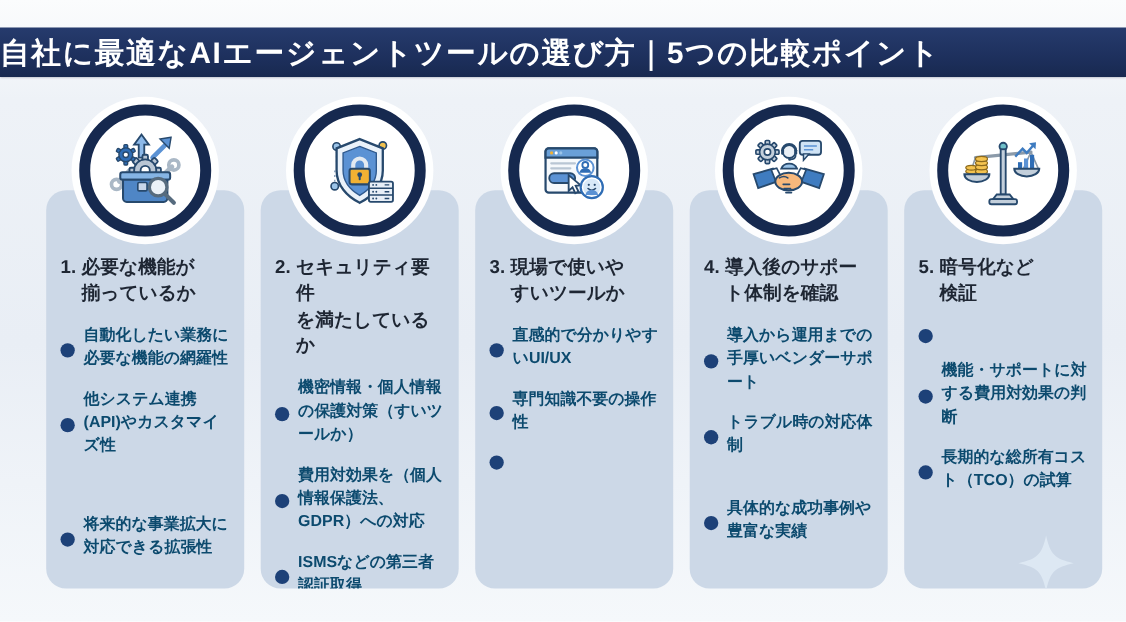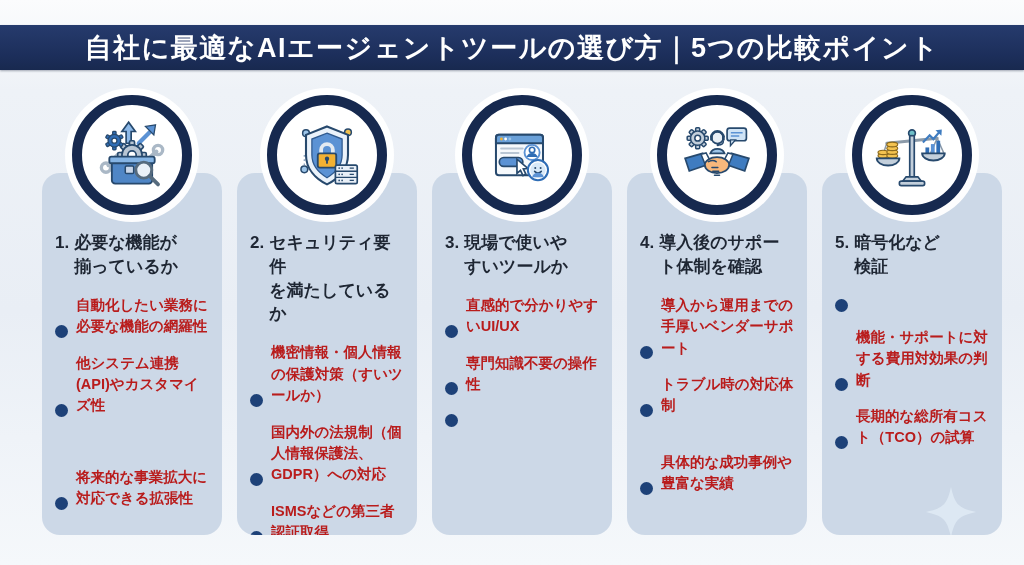--- a/index.html
+++ b/index.html
@@ -4,21 +4,21 @@
 <style>
   * { margin:0; padding:0; box-sizing:border-box; }
   html,body { width:1024px; height:565px; overflow:hidden; }
   body {
     font-family:"Liberation Sans","DejaVu Sans",sans-serif;
     background:linear-gradient(180deg,#fbfcfd 0%,#eef2f7 16%,#e9eef5 55%,#f5f8fb 100%);
   }
   .title-bar {
     margin-top:25px; height:45px; width:100%;
     background:linear-gradient(180deg,#263b6d 0%,#1c2e5a 70%,#18294f 100%);
-    display:flex; align-items:center; justify-content:center;
+    display:flex; align-items:center; justify-content:flex-start;
     box-shadow:0 1px 2px rgba(10,20,50,.35);
   }
   .title-bar h1 {
     color:#ffffff; font-size:27px; font-weight:bold; letter-spacing:1.5px;
     white-space:nowrap;
   }
   .columns {
     display:flex; justify-content:space-between;
     padding:25px 22px 0 42px;
   }
@@ -39,22 +39,22 @@
   }
   .card-title {
     display:flex; gap:5px;
     font-size:17px; font-weight:bold; color:#1e2633; line-height:1.4;
     margin-bottom:16px;
   }
   .card-title .num { flex:none; }
   .card-title .title-text { white-space:pre-line; }
   .bullets { list-style:none; display:flex; flex-direction:column; gap:15px; }
   .bullets li {
-    display:flex; gap:8px; align-items:flex-end;
-    font-size:14.5px; font-weight:bold; color:#b91c1c; line-height:1.48;
+    display:flex; gap:8px; align-items:center;
+    font-size:14.5px; font-weight:bold; color:#0c4a6e; line-height:1.48;
   }
   .bullets li .btext { overflow-wrap:anywhere; }
   .dot { flex:none; width:13px; height:13px; border-radius:50%; background:#1d4178; margin-top:4px; }
   
   .columns .column:nth-child(1) .bullets li:nth-child(3){ margin-top:35px; }
   .columns .column:nth-child(4) .bullets li:nth-child(3){ margin-top:20px; }
   .sparkle { position:absolute; right:24px; bottom:-4px; width:54px; height:54px; }
 </style>
 </head>
 <body>
@@ -159,21 +159,21 @@
         <span class="title-text">セキュリティ要件
 を満たしているか</span>
       </h2>
       <ul class="bullets">
         <li>
             <span class="dot"></span>
             <span class="btext">機密情報・個人情報の保護対策（すいツールか）</span>
           </li>
         <li>
             <span class="dot"></span>
-            <span class="btext">国内外の法規制（個人情報保護法、GDPR）への対応</span>
+            <span class="btext">費用対効果を（個人情報保護法、GDPR）への対応</span>
           </li>
         <li>
             <span class="dot"></span>
             <span class="btext">ISMSなどの第三者認証取得</span>
           </li>
       </ul>
     </div>
   </section>
 
   <section class="column">

